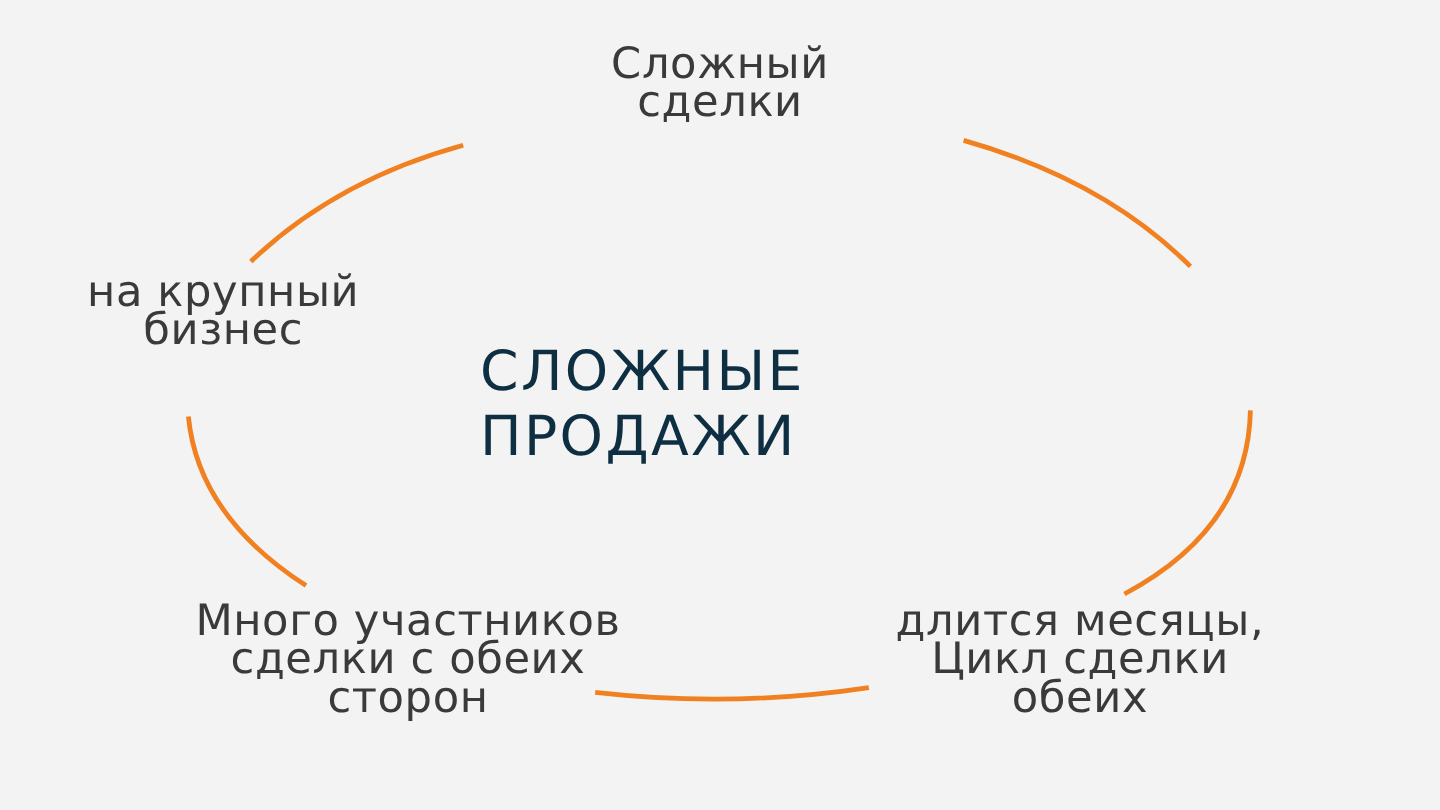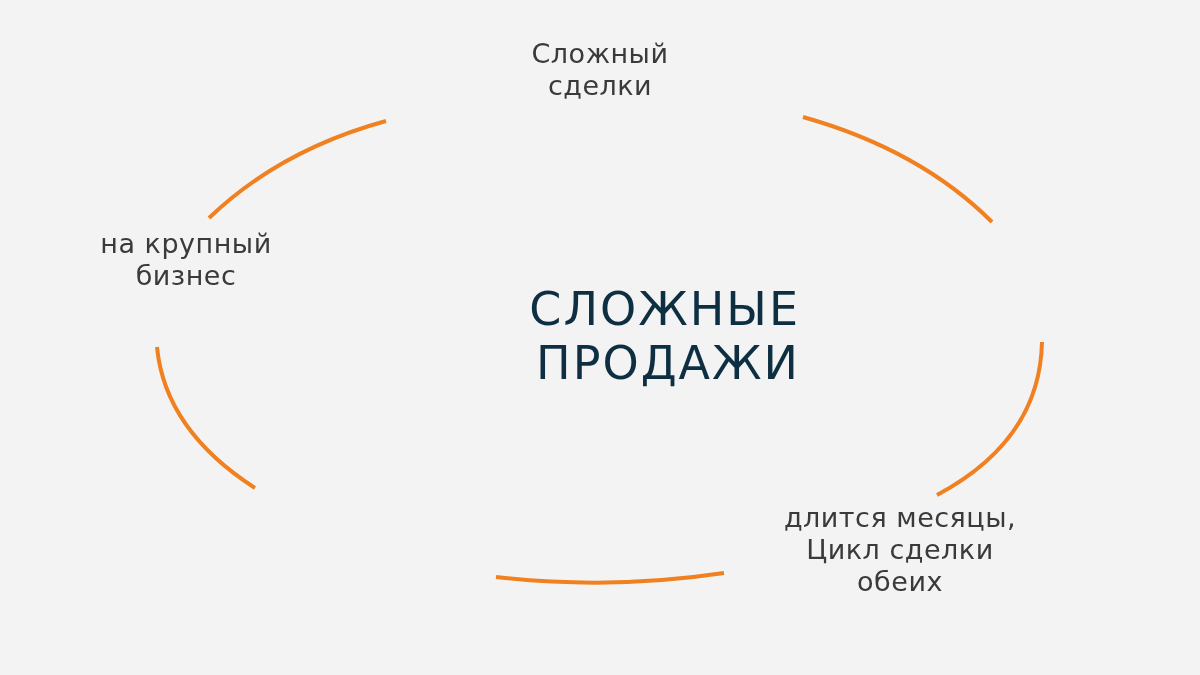--- a/index.html
+++ b/index.html
@@ -20,36 +20,36 @@
       position: absolute;
       left: 0;
       top: 0;
       width: 1200px;
       height: 675px;
     }
     .node {
       position: absolute;
       text-align: center;
       font-family: "DejaVu Sans", sans-serif;
-      font-size: 27px;
+      font-size: 36px;
       line-height: 32px;
       color: #3a3a3a;
       letter-spacing: 0.5px;
       font-weight: normal;
     }
     .node span {
       display: block;
       white-space: nowrap;
     }
     .title {
       position: absolute;
       left: 400px;
       top: 282px;
       width: 400px;
-      text-align: right;
+      text-align: left;
       font-family: "DejaVu Sans", sans-serif;
       font-size: 46px;
       line-height: 54px;
       color: #0e2f42;
       letter-spacing: 2px;
       font-weight: normal;
     }
     .title span { display: block; white-space: nowrap; }
   </style>
 </head>
@@ -75,19 +75,24 @@
     <span>сделки</span>
   </div>
 
 
   <div class="node" style="left:730px; top:502px; width:340px;">
     <span>длится месяцы,</span>
     <span>Цикл сделки</span>
     <span>обеих</span>
   </div>
 
+  <div class="node" style="left:140px; top:502px; width:400px;">
+    <span>Много участников</span>
+    <span>сделки с обеих</span>
+    <span>сторон</span>
+  </div>
 
   <div class="node" style="left:36px; top:228px; width:300px;">
     <span>на крупный</span>
     <span>бизнес</span>
   </div>
 
 </div>
 
 </body></html>

